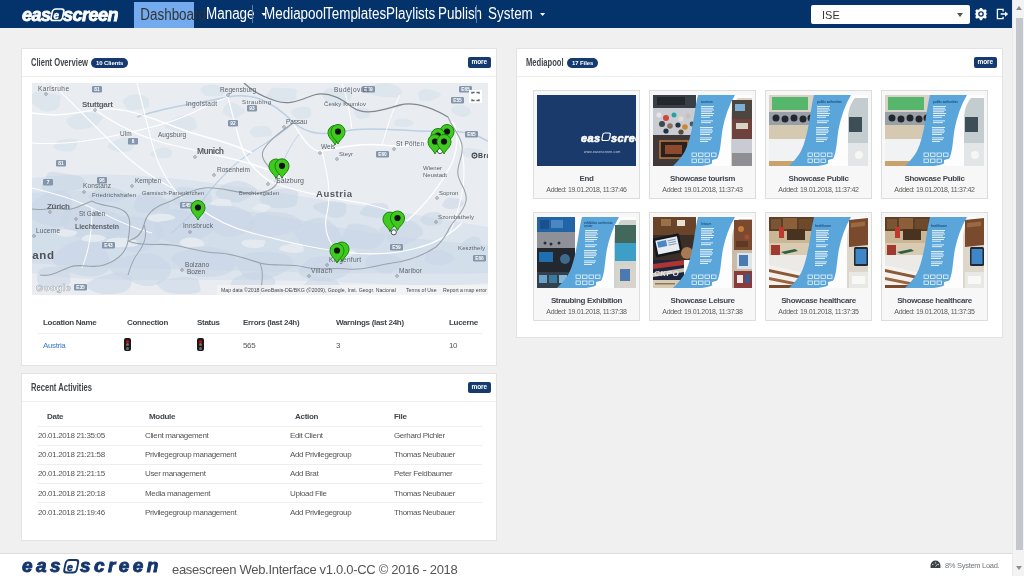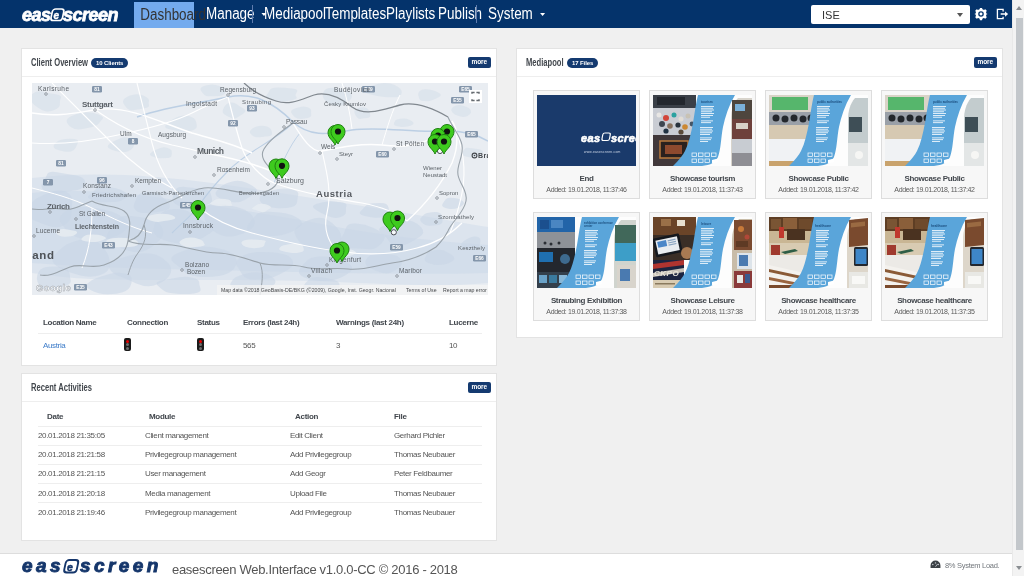--- a/index.html
+++ b/index.html
@@ -396,21 +396,21 @@
           </tr>
       <tr style="height:19.2px;">
             <td class="bt">20.01.2018 21:21:58</td>
             <td class="bt">Privilegegroup management</td>
             <td class="bt">Add Privilegegroup</td>
             <td class="bt">Thomas Neubauer</td>
           </tr>
       <tr style="height:19.2px;">
             <td class="bt">20.01.2018 21:21:15</td>
             <td class="bt">User management</td>
-            <td class="bt">Add Geogr</td>
+            <td class="bt">Add Brat</td>
             <td class="bt">Peter Feldbaumer</td>
           </tr>
       <tr style="height:19.2px;">
             <td class="bt">20.01.2018 21:20:18</td>
             <td class="bt">Media management</td>
             <td class="bt">Upload File</td>
             <td class="bt">Thomas Neubauer</td>
           </tr>
       <tr style="height:19.2px;">
             <td class="bt">20.01.2018 21:19:46</td>

